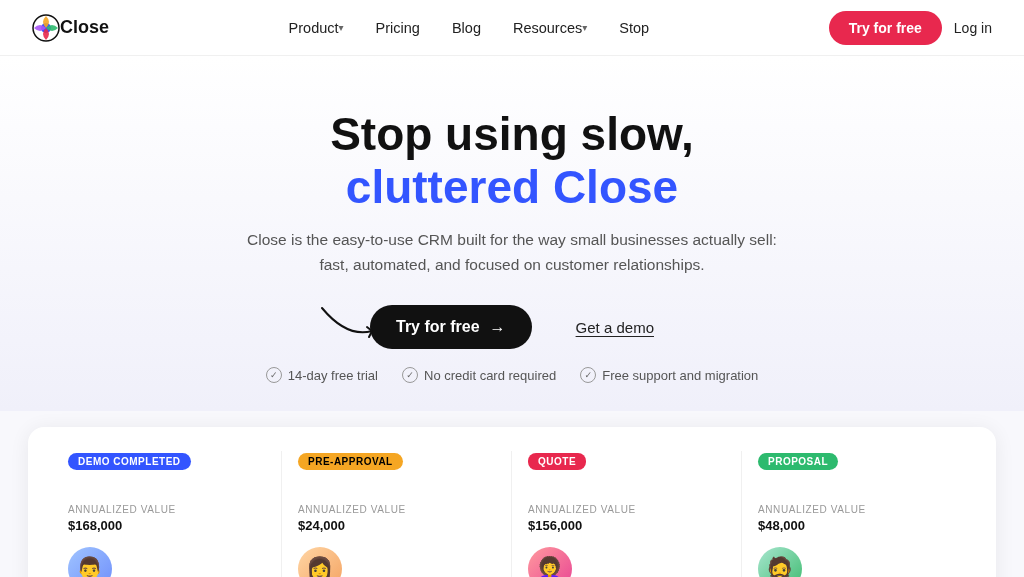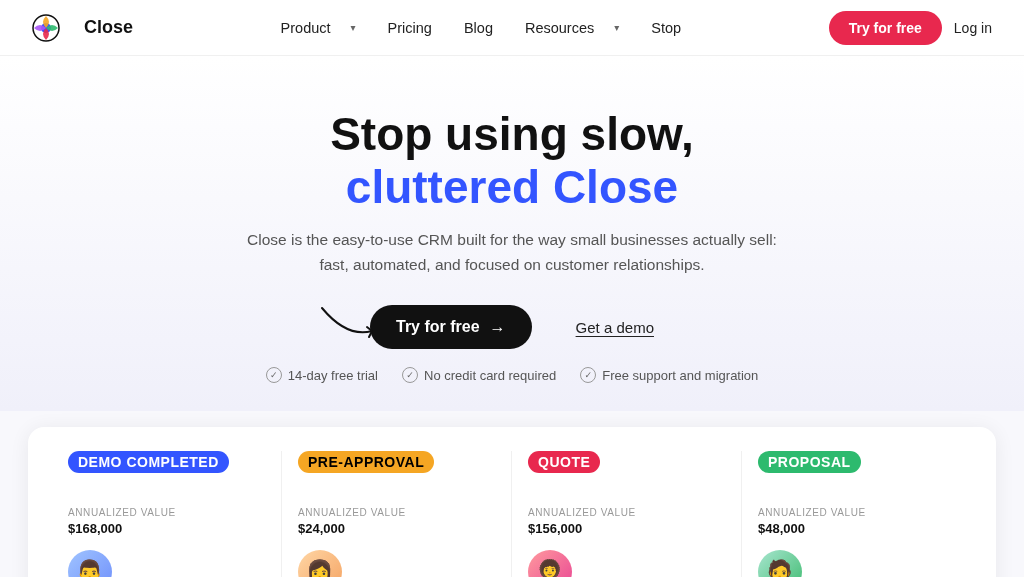--- a/index.html
+++ b/index.html
@@ -18,38 +18,38 @@
       padding: 0 32px;
       height: 56px;
       background: #fff;
       border-bottom: 1px solid #f0f0f0;
       position: relative;
       z-index: 10;
     }
     .nav-logo {
       display: flex;
       align-items: center;
-      gap: 24px;
+      gap: 0;
       font-weight: 700;
       font-size: 18px;
       color: #111;
     }
     .logo-icon {
       width: 28px;
       height: 28px;
     }
     .nav-center {
       display: flex;
       align-items: center;
       gap: 4px;
     }
     .nav-item {
       display: flex;
       align-items: center;
-      gap: 20px;
+      gap: 0;
       padding: 6px 14px;
       font-size: 14.5px;
       color: #222;
       cursor: pointer;
       border-radius: 6px;
     }
     .nav-item .chevron {
       font-size: 10px;
       color: #666;
     }
@@ -180,29 +180,29 @@
     .card-col {
       padding: 0 16px 20px;
       border-right: 1px solid #f0f0f0;
     }
     .card-col:last-child { border-right: none; }
 
     .card-badge {
       display: inline-block;
       border-radius: 20px;
       padding: 3px 10px;
-      font-size: 14px;
+      font-size: 10px;
       font-weight: 700;
       letter-spacing: 0.5px;
       margin-bottom: 10px;
       color: #fff;
     }
     .badge-blue { background: #3355ff; }
     .badge-yellow { background: #f5a623; color: #000; }
-    .badge-pink { background: #e8284e; }
+    .badge-pink { background: #e8284e; border-radius: 8px; }
     .badge-green { background: #2dba6e; }
 
     .card-label {
       font-size: 10px;
       color: #999;
       text-transform: uppercase;
       letter-spacing: 0.6px;
       margin-bottom: 3px;
       margin-top: 24px;
     }

